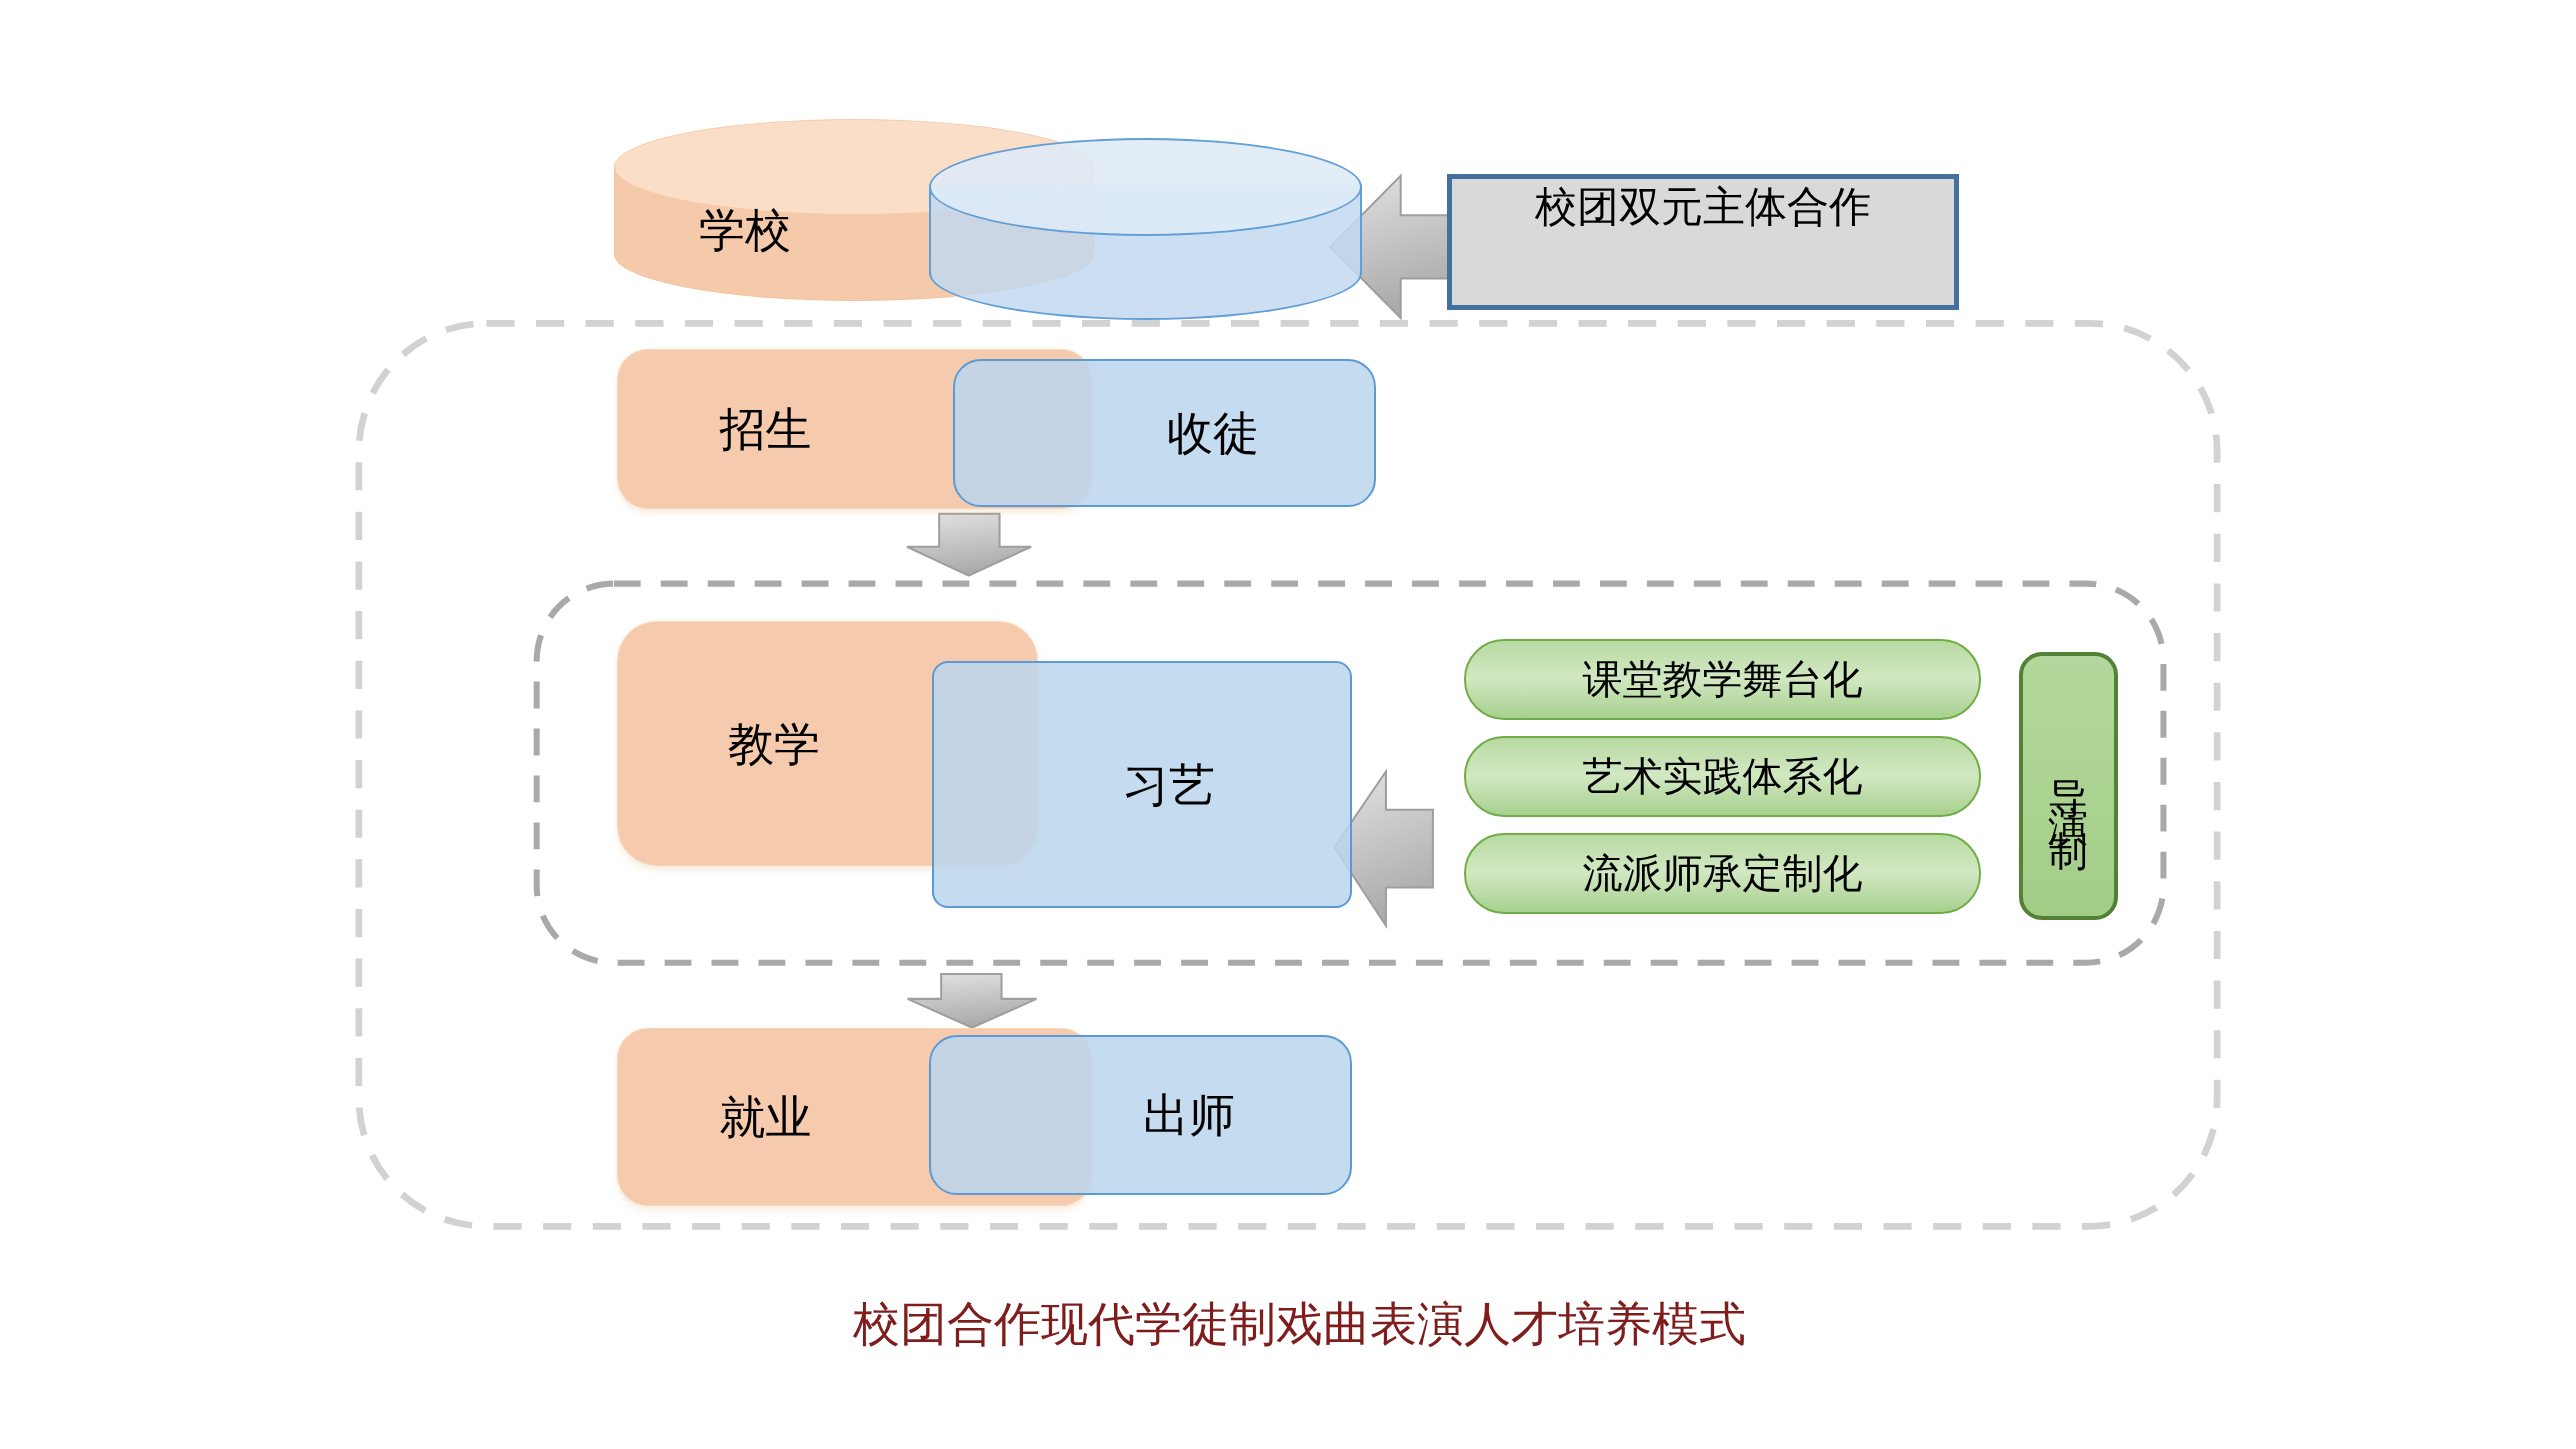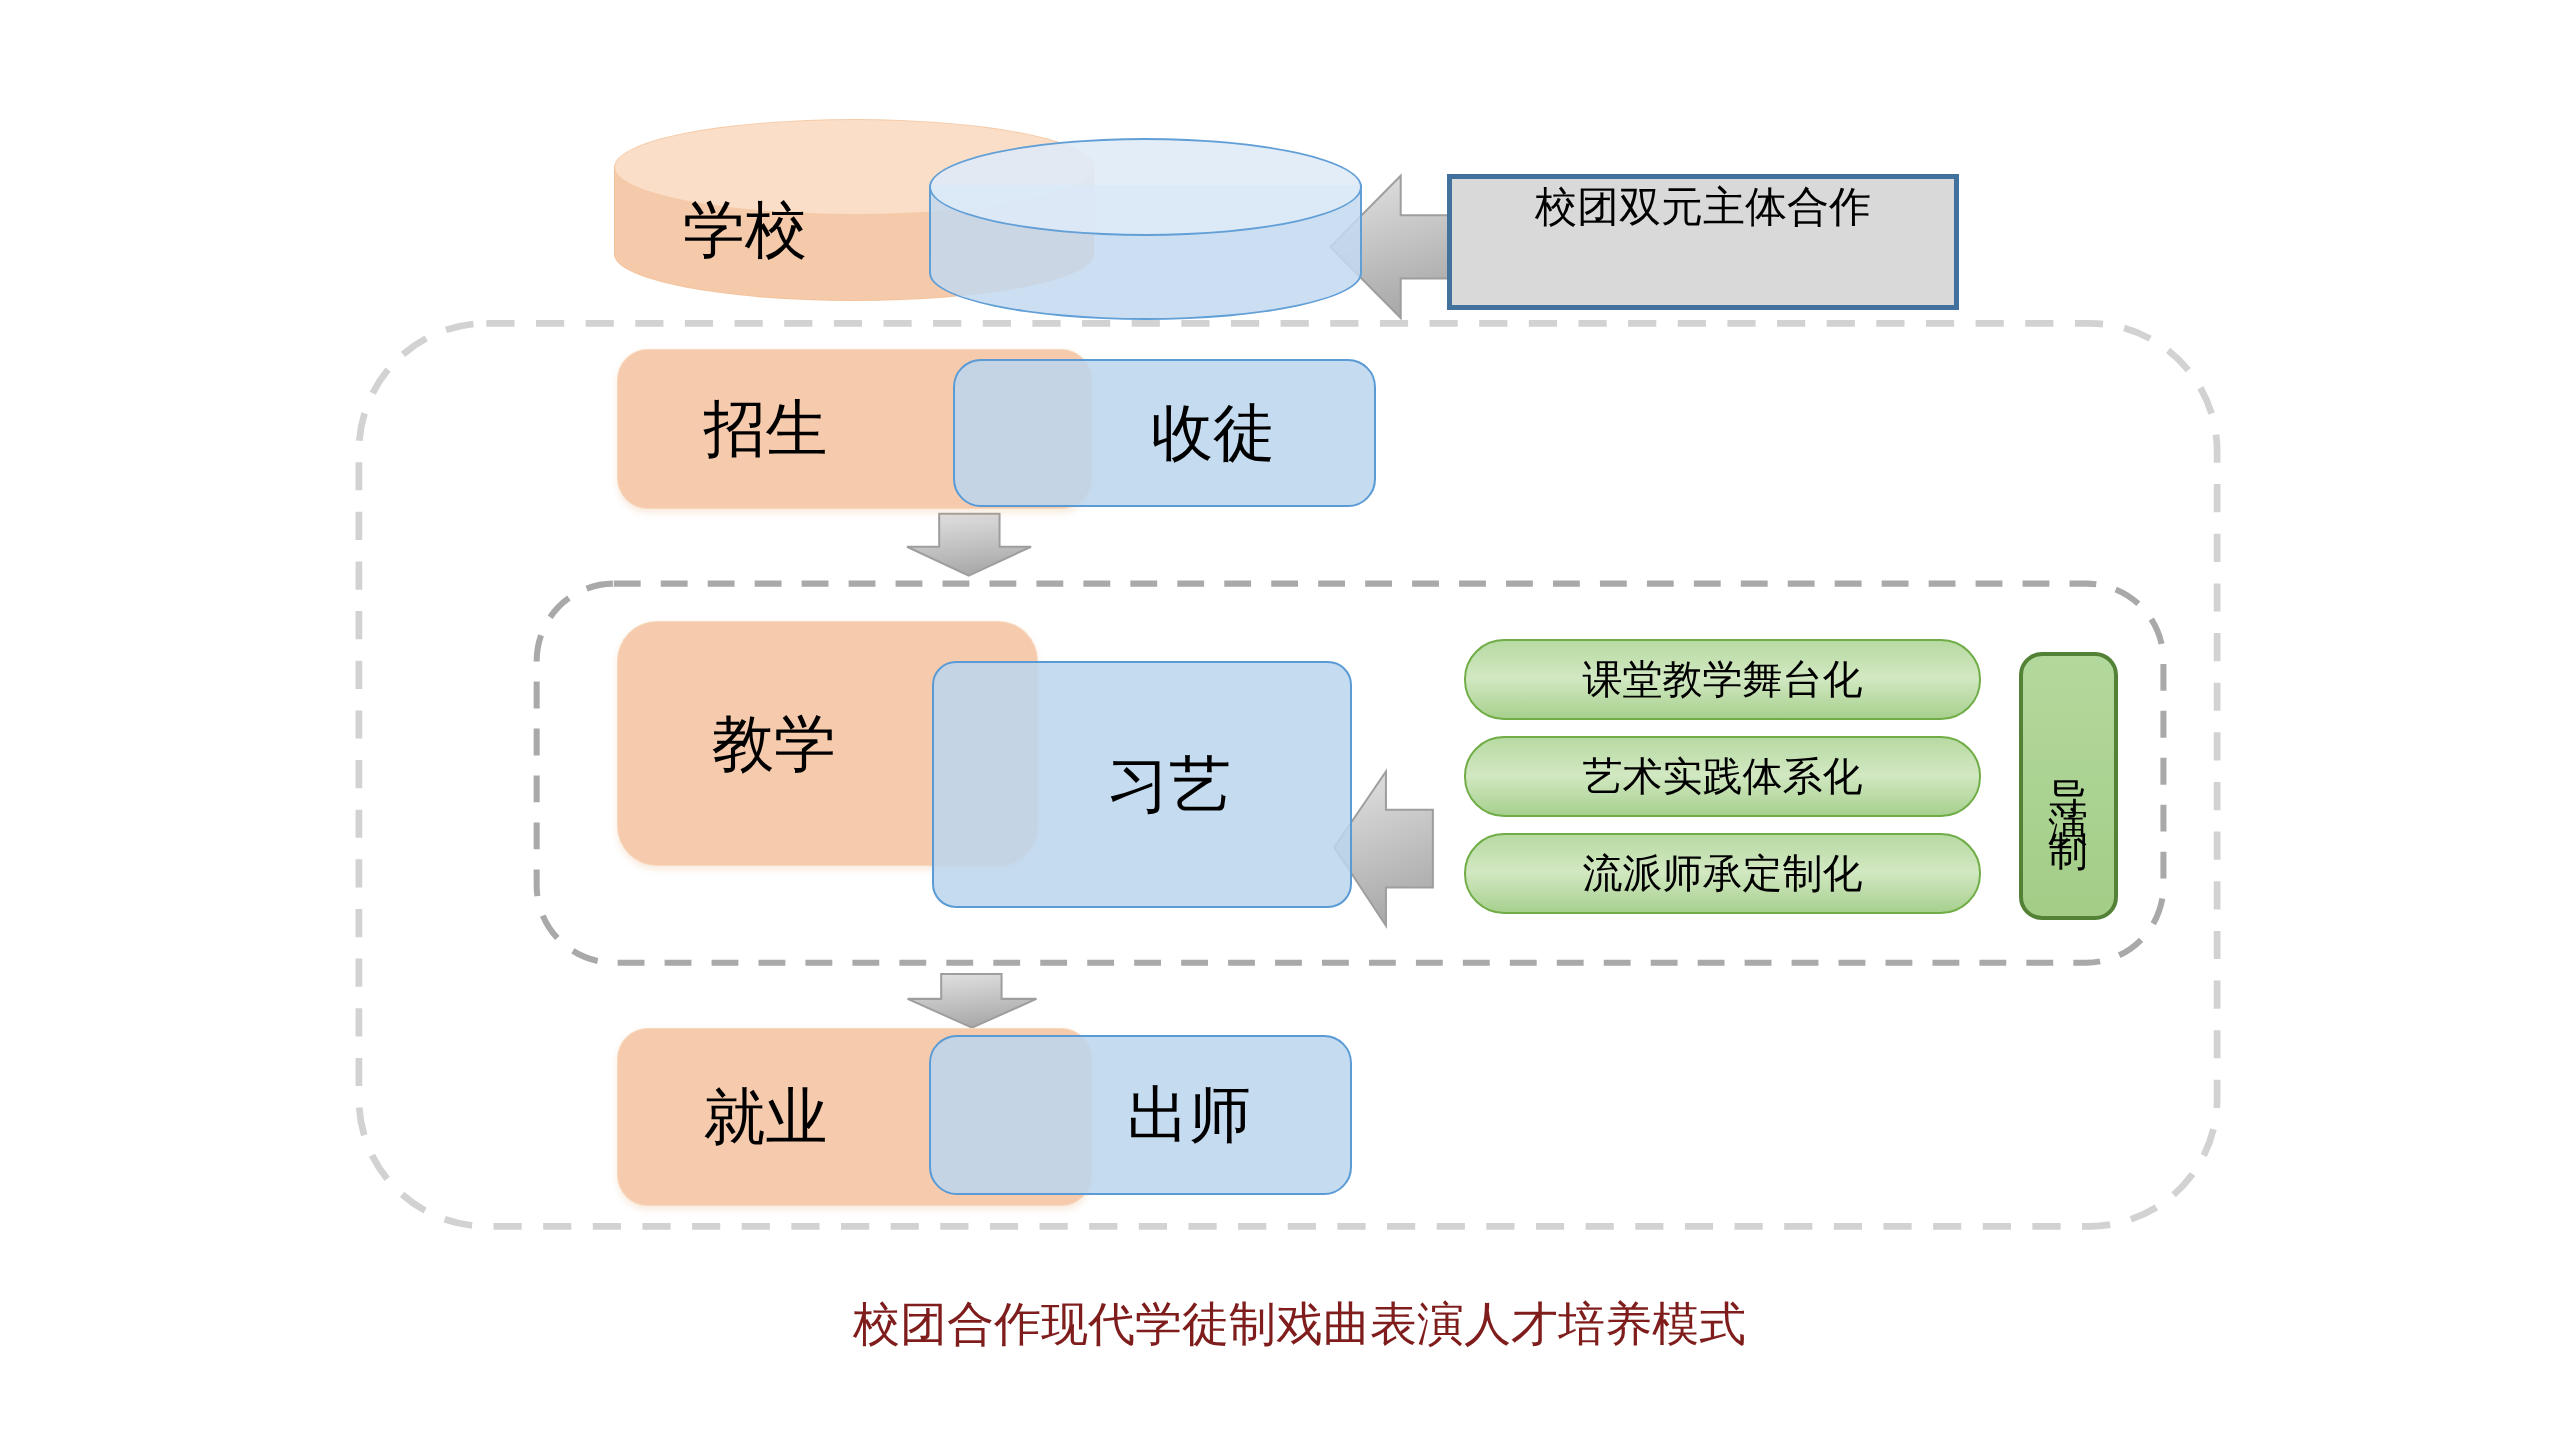--- a/index.html
+++ b/index.html
@@ -1,19 +1,19 @@
 <!DOCTYPE html>
 <html style="font-size:10.7px"><head>
 <meta charset="utf-8">
 <style>
   html,body{margin:0;padding:0;background:#ffffff;}
   body{width:2576px;height:1449px;font-family:"Liberation Sans","DejaVu Sans",sans-serif;}
   #canvas{position:relative;width:2576px;height:1449px;background:#ffffff;overflow:hidden;}
   #shape-layer{position:absolute;left:0;top:0;z-index:1;}
-  .label{position:absolute;color:#000;font-size:62px;line-height:1;display:flex;align-items:center;justify-content:center;white-space:nowrap;}
+  .label{position:absolute;color:#000;font-size:46px;line-height:1;display:flex;align-items:center;justify-content:center;white-space:nowrap;}
 
   
   .cyl{position:absolute;}
   .cyl .side{position:absolute;left:0;right:0;top:47px;bottom:0;
       border-radius:0 0 50% 50% / 0 0 47px 47px;}
   .cyl .lid{position:absolute;left:0;right:0;top:0;height:94px;border-radius:50%;}
   .cyl-orange{z-index:2;}
   .cyl-orange .side{background:#f5caab;border:1.3px solid rgba(243,189,144,.65);border-top:none;}
   .cyl-orange .lid{background:#fadec8;border:1.3px solid rgba(245,201,164,.9);}
   .cyl-blue{z-index:3;}
@@ -91,21 +91,21 @@
   <div class="obox" style="left:617px;top:349px;width:473px;height:158px;">
     <span class="label" style="left:0;top:0;width:295px;height:158px;">招生</span>
   </div>
   <div class="bbox" style="left:953px;top:359px;width:419px;height:144px;">
     <span class="label" style="left:124px;top:0;width:268px;height:144px;">收徒</span>
   </div>
 
   <div class="obox" style="left:617px;top:621px;width:419px;height:243px;border-radius:40px;">
     <span class="label" style="left:0;top:0;width:312px;height:243px;">教学</span>
   </div>
-  <div class="bbox" style="left:932px;top:661px;width:416px;height:243px;border-radius:24px;">
+  <div class="bbox" style="left:932px;top:661px;width:416px;height:243px;border-radius:16px;">
     <span class="label" style="left:101px;top:0;width:268px;height:243px;">习艺</span>
   </div>
 
   <div class="pill" style="top:639px;">
     <span>课堂教学舞台化</span>
   </div>
   <div class="pill" style="top:736px;">
     <span>艺术实践体系化</span>
   </div>
   <div class="pill" style="top:833px;">

